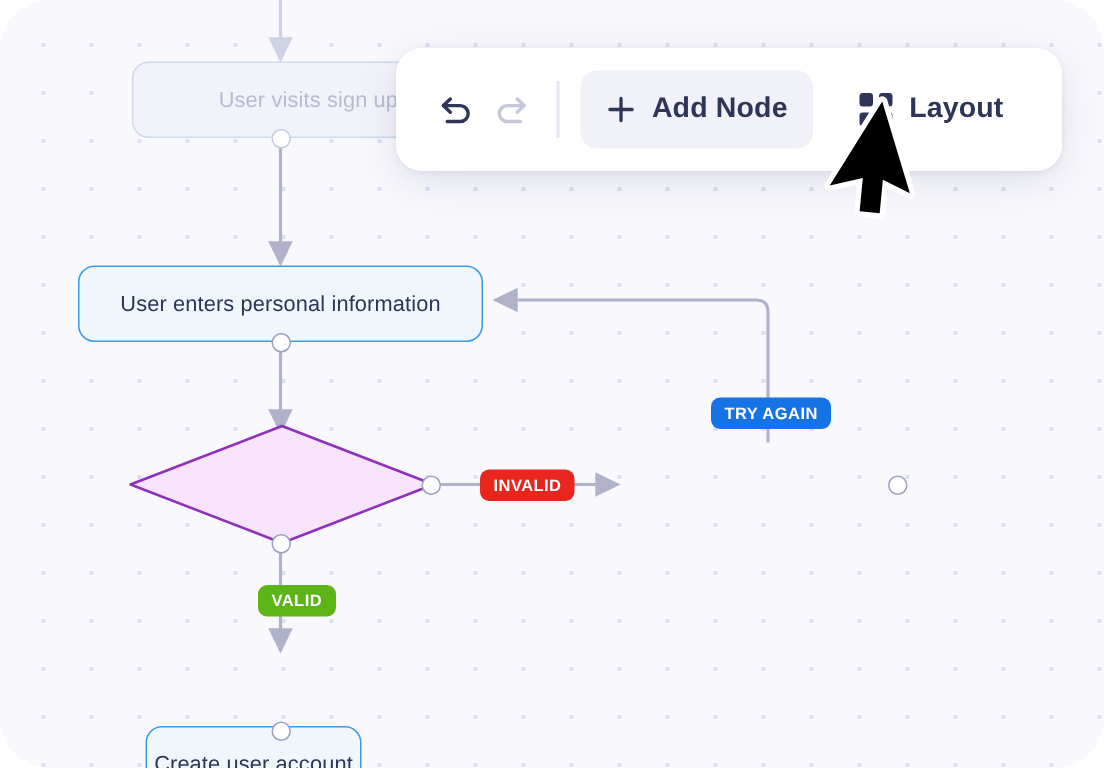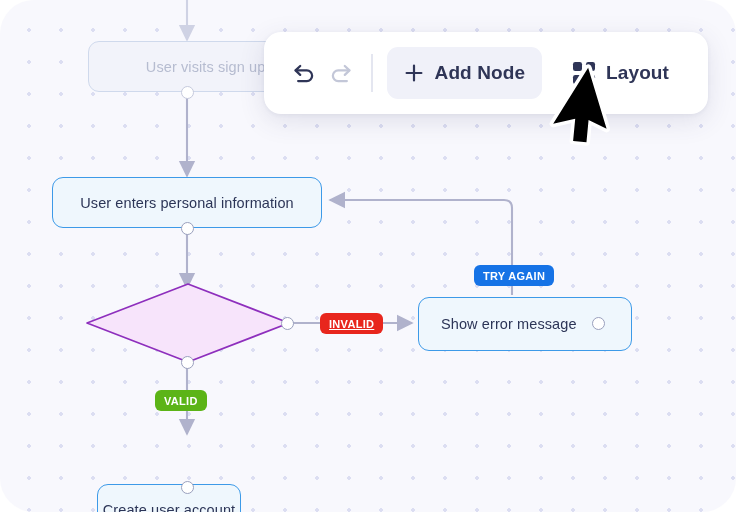--- a/index.html
+++ b/index.html
@@ -183,37 +183,34 @@
     <div class="handle" style="left:181px; top:222px;"></div>
 
     <div class="node decision" style="left:82px; top:281px;">
       <svg class="dshape" viewBox="0 0 212 84" xmlns="http://www.w3.org/2000/svg">
         <path d="M106,3 L207,42 L106,81 L5,42 Z" fill="#f7e4fb" stroke="#8e2fbd" stroke-width="1.7" stroke-linejoin="round"></path>
       </svg>
     </div>
     <div class="handle" style="left:281px; top:317px;"></div>
     <div class="handle" style="left:181px; top:356px;"></div>
 
-    <div class="node" style="left:418px; top:297px; width:214px; height:54px; justify-content:flex-start; padding-left:22px;">
-      <span>Show error message</span>
-    </div>
     <div class="handle" style="left:592px; top:317px;"></div>
 
     <div class="node" style="left:97px; top:436px; width:144px; height:51px;margin-top:48px;">
       <span>Create user account</span>
     </div>
     <div class="handle" style="left:181px; top:481px;"></div>
 
-    <div class="badge" style="left:320px; top:313px; background:#e8261d;text-decoration:underline;">
+    <div class="badge" style="left:320px; top:313px; background:#e8261d;">
       <span>INVALID</span>
     </div>
     <div class="badge" style="left:474px; top:246px; background:#1673e6;margin-top:19px;">
       <span>TRY AGAIN</span>
     </div>
-    <div class="badge" style="left:155px; top:390px; background:#5cb417;">
+    <div class="badge" style="left:172px; top:390px; background:#5cb417;">
       <span>VALID</span>
     </div>
 
     <div id="toolbar">
 
       <button class="tb-icon-btn">
         <svg width="26" height="26" viewBox="0 0 24 24" fill="none">
           <path d="M8.5 5.5 L4.2 9.6 L8.5 13.7" stroke="#2f3557" stroke-width="2.1" stroke-linecap="round" stroke-linejoin="round"></path>
           <path d="M4.4 9.6 H14.6 a4.9 4.9 0 0 1 0 9.8 H6.6" stroke="#2f3557" stroke-width="2.1" stroke-linecap="round" fill="none"></path>
         </svg>

